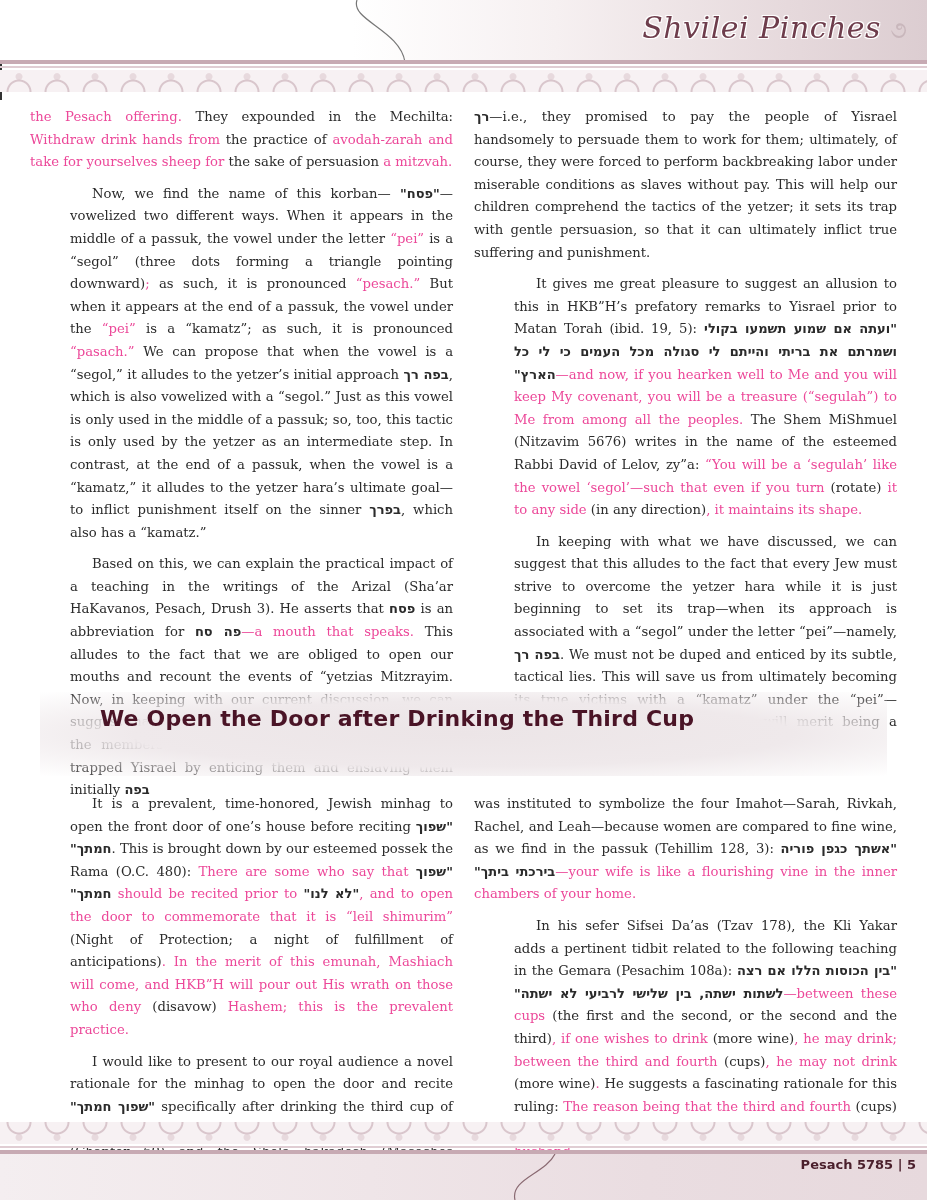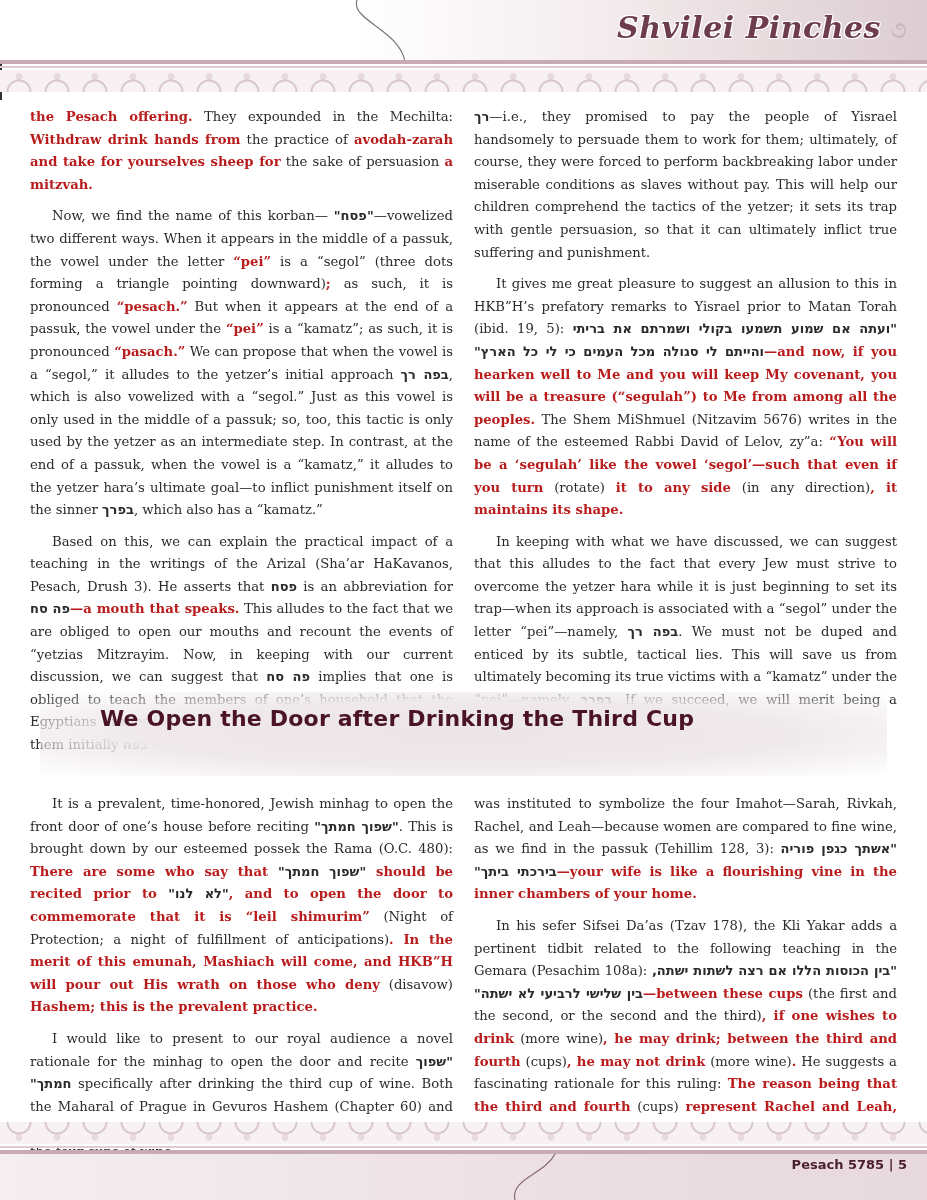--- a/index.html
+++ b/index.html
@@ -12,21 +12,21 @@
   .page-left-border { position:absolute; left:0; top:0; width:2px; height:100px; background:#333; }
 
   
   .header {
     position:absolute; left:0; top:0; width:927px; height:62px;
     background: linear-gradient(90deg, #ffffff 0%, #ffffff 38%, #f6f0f1 60%, #e6d9dc 85%, #dccdd1 100%);
   }
   .header-curve { position:absolute; left:0; top:0; width:927px; height:62px; }
   .header-title {
     position:absolute; right:46px; top:10px;
-    font-family: "DejaVu Serif", serif; font-style: italic; font-weight: bold;
+    font-family: "DejaVu Serif", serif; font-style: italic; font-weight: normal;
     font-size: 30px; color: #6e3d4c; letter-spacing: 0.5px;
     text-shadow: 0 0 2px #fff, 1px 1px 0 #fff, -1px -1px 0 #fff, 1px -1px 0 #fff, -1px 1px 0 #fff;
   }
   .header-ornament {
     position:absolute; right:20px; top:16px; font-size:24px; color:#c9b7bc;
     font-family: "DejaVu Sans", sans-serif;
   }
   .rule-band { position:absolute; left:0; width:927px; }
   .rule-top-a { top:60px; height:4px; background:#c7aab3; }
   .rule-top-b { top:66px; height:2px; background:#e0cdd3; }
@@ -42,31 +42,31 @@
   .scroll-bottom { top:1122px; transform: scaleY(-1); }
   .rule-bot-a { top:1146px; height:2px; background:#e0cdd3; }
   .rule-bot-b { top:1150px; height:4px; background:#c7aab3; }
 
   .footer {
     position:absolute; left:0; top:1154px; width:927px; height:46px;
     background: linear-gradient(90deg, #f4eef0 0%, #efe5e8 40%, #eadde1 70%, #e7d9dd 100%);
   }
   .footer-curve { position:absolute; left:0; top:0; width:927px; height:46px; }
   .footer-text {
-    position:absolute; right:20px; top:1157px;
+    position:absolute; right:11px; top:1157px;
     font-family: "DejaVu Sans", sans-serif; font-weight:bold; font-size:13px; color:#4a1f2c;
   }
 
   
   .col {
     position:absolute; font-size:13.2px; line-height:22.6px; text-align:justify;
   }
   .col p { margin:0 0 9px 0; text-indent:0; }
-  .col p.indent { text-indent:22px; }
-  .col b { font-weight:bold; color:#b91c1c; }
+  .col p.indent { text-indent:22px;margin-left:40px; }
+  .col b { font-weight:normal; color:#ec4899; }
   .heb { font-family:"DejaVu Sans", sans-serif; font-size:13px; font-weight:bold; direction:rtl; unicode-bidi:isolate; }
   .col1 { left:30px; top:106px; width:423px; }
   .col2 { left:474px; top:106px; width:423px; }
   .col3 { left:30px; top:793px; width:423px; }
   .col4 { left:474px; top:793px; width:423px; }
 
   
   .section-banner {
     position:absolute; left:40px; top:692px; width:847px; height:84px;
     background: radial-gradient(ellipse at center, #ece5e7 0%, #efe9eb 55%, rgba(255,255,255,0) 100%);

